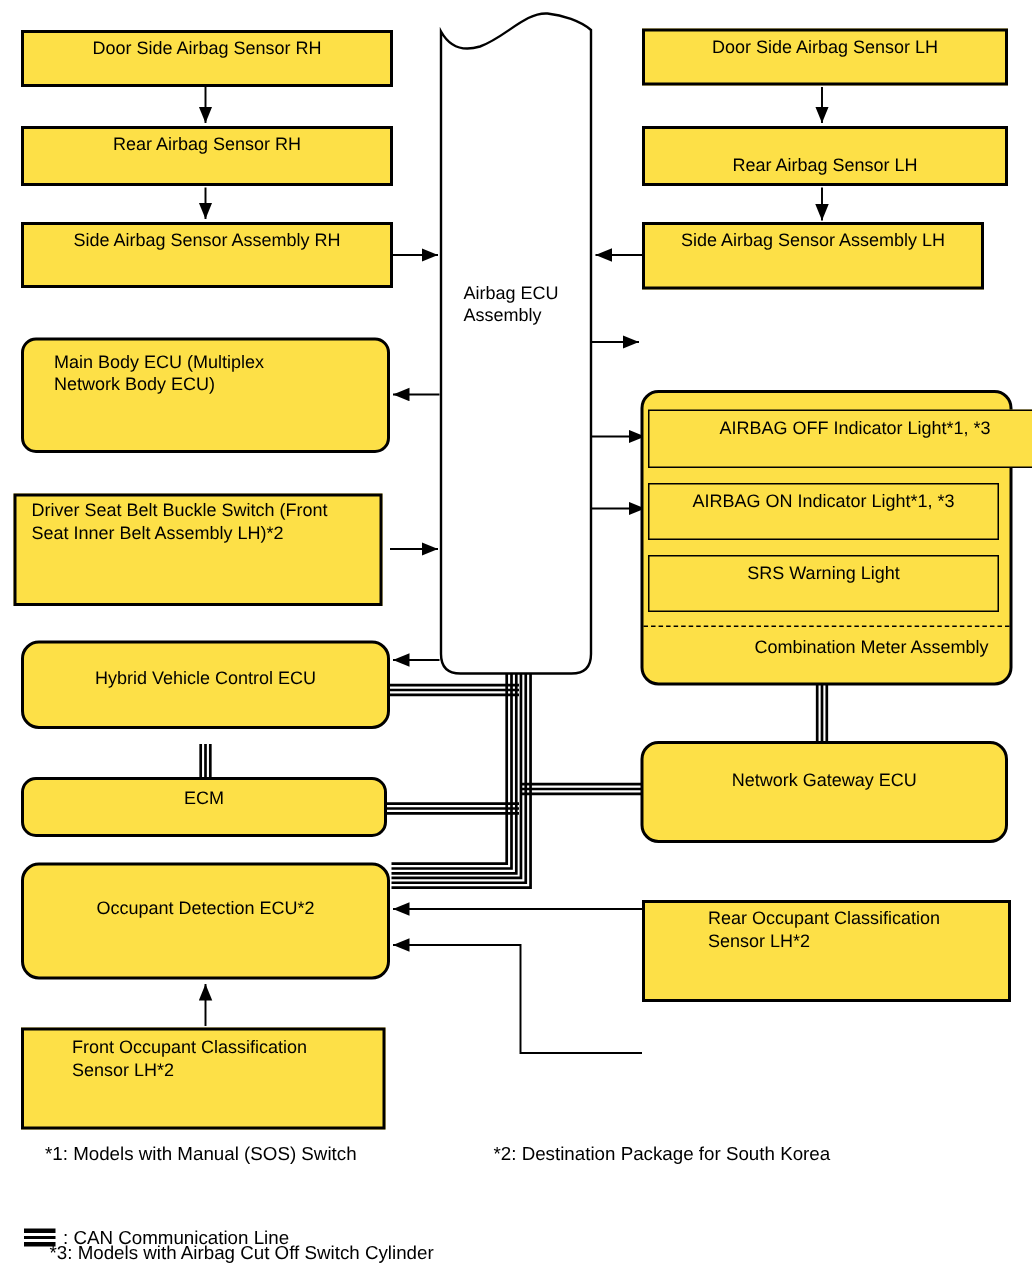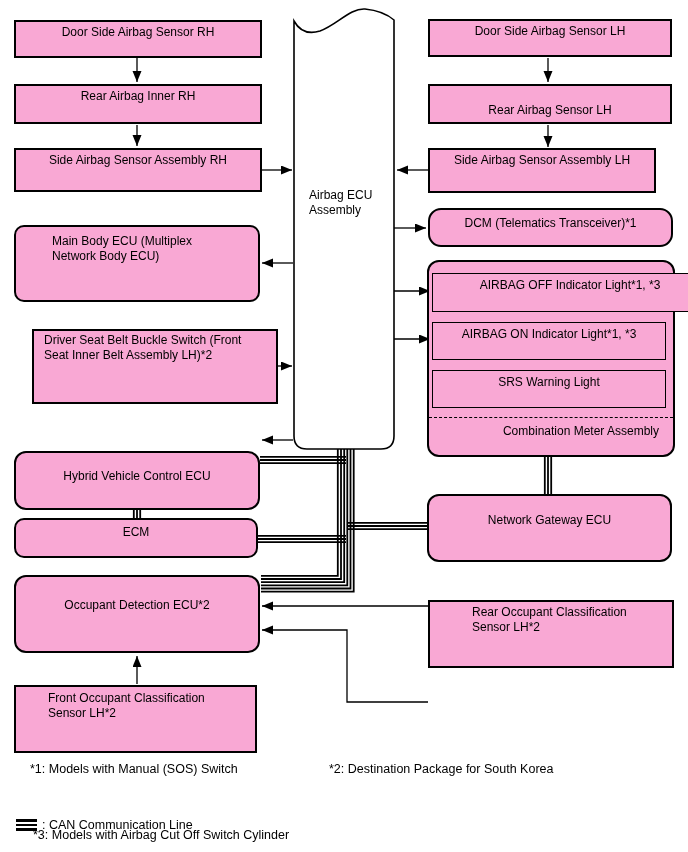--- a/index.html
+++ b/index.html
@@ -1,19 +1,19 @@
 <!DOCTYPE html>
 <html><head>
 <meta charset="utf-8">
 <style>
   html,body{margin:0;padding:0;background:#fff;}
   #stage{position:relative;width:688px;height:852px;background:#fff;overflow:hidden;
          font-family:"Liberation Sans",sans-serif;color:#000;}
   #wires{position:absolute;left:0;top:0;width:688px;height:852px;}
-  .bx{position:absolute;box-sizing:border-box;background:#f9a8d4;border:2px solid #000;}
+  .bx{position:absolute;box-sizing:border-box;background:#fde047;border:2px solid #000;}
   .rd{border-radius:12px;}
   .rd10{border-radius:10px;}
   .thin{border-width:1.5px;}
   .lbl{display:block;font-size:12px;line-height:15px;white-space:pre-line;color:#000;}
   .ctr{text-align:center;}
   .note{position:absolute;font-size:12.5px;line-height:14px;color:#000;}
   .canbar{width:21px;height:2.6px;background:#000;margin-bottom:2px;}
 </style>
 </head>
 <body>
@@ -84,34 +84,34 @@
           <path d="M548 455 V496"></path>
           <path d="M551.2 455 V496"></path>
       </g>
     </g>
   </svg>
 
   <div class="bx" style="left:14px;top:20px;width:248px;height:38px;">
     <span class="lbl ctr" style="padding-top:3px;">Door Side Airbag Sensor RH</span>
   </div>
   <div class="bx" style="left:14px;top:84px;width:248px;height:40px;">
-    <span class="lbl ctr" style="padding-top:3px;">Rear Airbag Inner RH</span>
+    <span class="lbl ctr" style="padding-top:3px;">Rear Airbag Sensor RH</span>
   </div>
   <div class="bx" style="left:14px;top:148px;width:248px;height:44px;">
     <span class="lbl ctr" style="padding-top:3px;">Side Airbag Sensor Assembly RH</span>
   </div>
   <div class="bx rd10" style="left:14px;top:225px;width:246px;height:77px;">
-    <span class="lbl" style="padding:7px 0 0 36px;">Main Body ECU (Multiplex
+    <span class="lbl" style="padding:7px 0 0 20px;">Main Body ECU (Multiplex
 Network Body ECU)</span>
   </div>
-  <div class="bx" style="left:32px;top:329px;width:246px;height:75px;">
+  <div class="bx" style="left:9px;top:329px;width:246px;height:75px;">
     <span class="lbl" style="padding:2px 6px 0 10px;">Driver Seat Belt Buckle Switch (Front
 Seat Inner Belt Assembly LH)*2</span>
   </div>
-  <div class="bx rd" style="left:14px;top:427px;width:246px;height:59px;margin-top:24px;">
+  <div class="bx rd" style="left:14px;top:427px;width:246px;height:59px;">
     <span class="lbl ctr" style="padding-top:16px;">Hybrid Vehicle Control ECU</span>
   </div>
   <div class="bx rd10" style="left:14px;top:518px;width:244px;height:40px;">
     <span class="lbl ctr" style="padding-top:5px;">ECM</span>
   </div>
   <div class="bx rd" style="left:14px;top:575px;width:246px;height:78px;">
     <span class="lbl ctr" style="padding-top:21px;">Occupant Detection ECU*2</span>
   </div>
   <div class="bx" style="left:14px;top:685px;width:243px;height:68px;">
     <span class="lbl" style="padding:4px 0 0 32px;">Front Occupant Classification
@@ -122,23 +122,20 @@
 Assembly</span>
 
   <div class="bx" style="left:428px;top:19px;width:244px;height:38px;">
     <span class="lbl ctr" style="padding-top:3px;">Door Side Airbag Sensor LH</span>
   </div>
   <div class="bx" style="left:428px;top:84px;width:244px;height:40px;">
     <span class="lbl ctr" style="padding-top:17px;">Rear Airbag Sensor LH</span>
   </div>
   <div class="bx" style="left:428px;top:148px;width:228px;height:45px;">
     <span class="lbl ctr" style="padding-top:3px;">Side Airbag Sensor Assembly LH</span>
-  </div>
-  <div class="bx rd" style="left:428px;top:208px;width:245px;height:39px;border-radius:13px;">
-    <span class="lbl ctr" style="padding-top:6px;">DCM (Telematics Transceiver)*1</span>
   </div>
 
   <div class="bx rd" style="left:427px;top:260px;width:248px;height:197px;"></div>
   <div class="bx thin" style="left:432px;top:273px;width:276px;height:39px;">
     <span class="lbl ctr" style="padding-top:4px;">AIRBAG OFF Indicator Light*1, *3</span>
   </div>
   <div class="bx thin" style="left:432px;top:322px;width:234px;height:38px;">
     <span class="lbl ctr" style="padding-top:4px;">AIRBAG ON Indicator Light*1, *3</span>
   </div>
   <div class="bx thin" style="left:432px;top:370px;width:234px;height:38px;">

